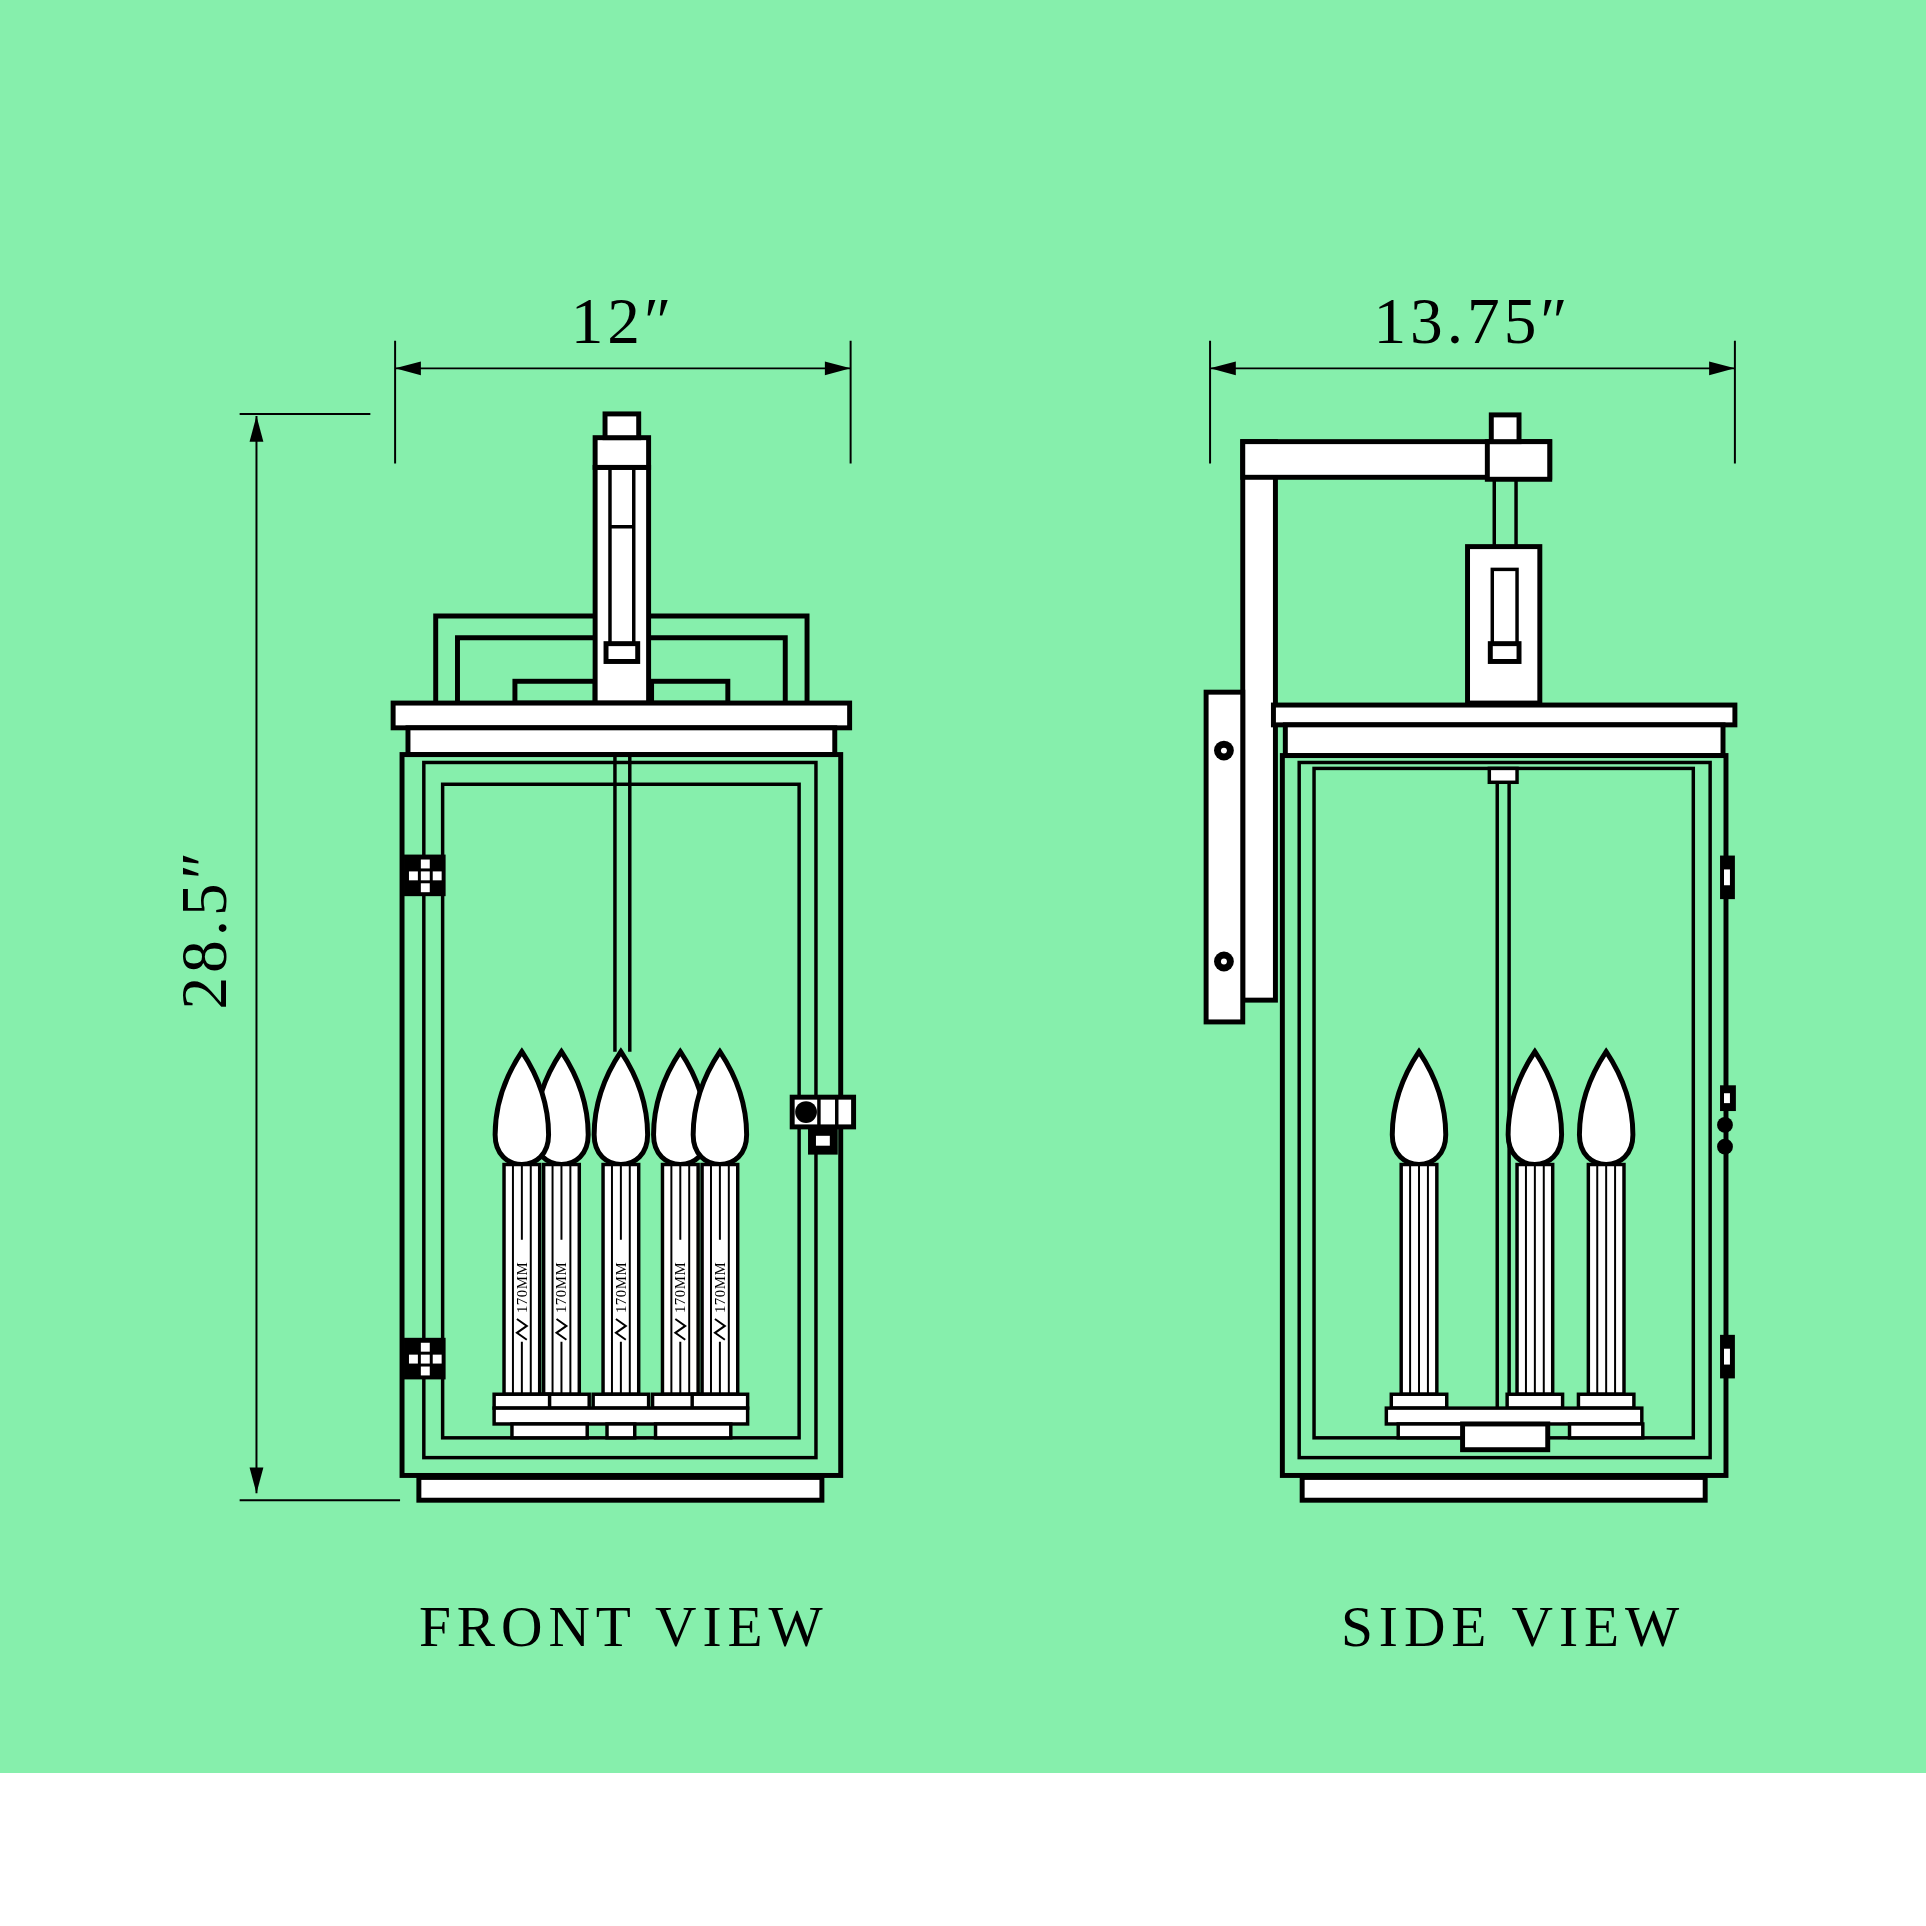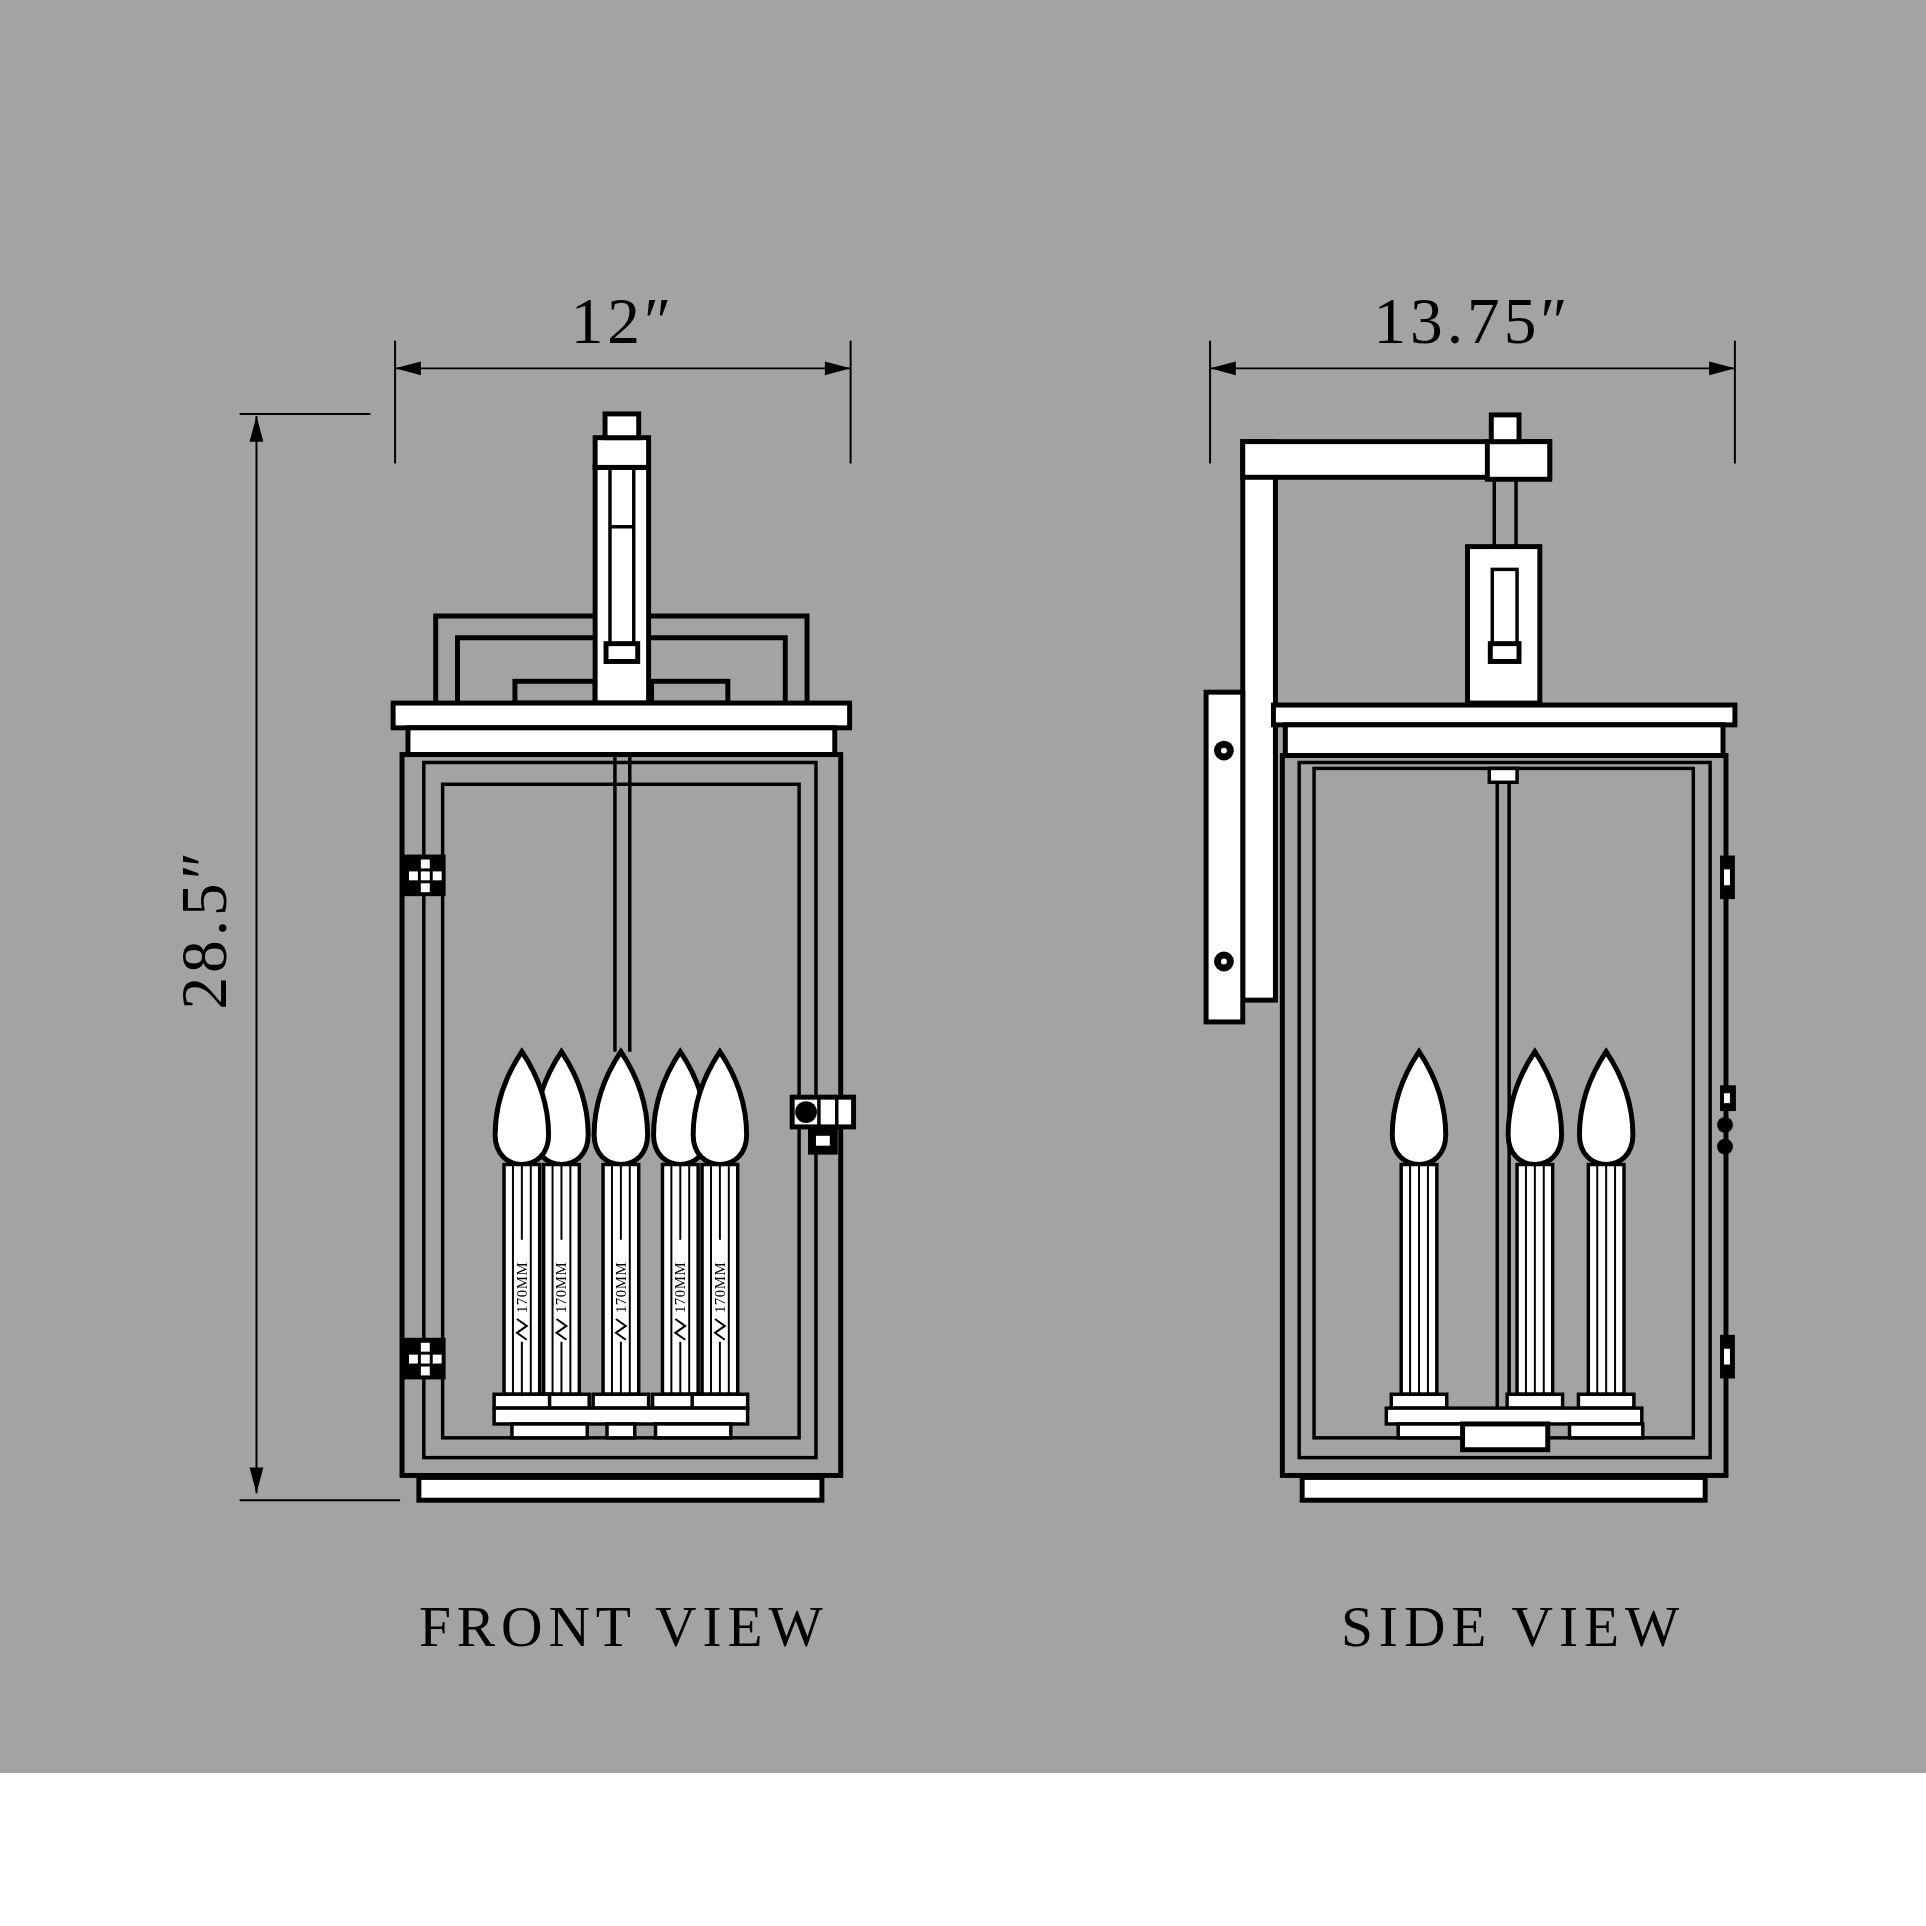--- a/index.html
+++ b/index.html
@@ -1,16 +1,16 @@
 <!DOCTYPE html>
 <html><head>
 <meta charset="utf-8">
 <style>
   html,body{margin:0;padding:0;background:#ffffff;}
-  .sheet{position:relative;width:1927px;height:1773px;background:#a3a3a3;overflow:hidden;
+  .sheet{position:relative;width:1927px;height:1773px;background:#86efac;overflow:hidden;
          font-family:"Liberation Serif","DejaVu Serif",serif;}
   svg{position:absolute;left:0;top:0;}
   .obj{stroke:#000;fill:none;stroke-width:5;stroke-linejoin:miter;}
   .objw{stroke:#000;fill:#fff;stroke-width:5;stroke-linejoin:miter;}
   .med{stroke:#000;fill:none;stroke-width:3.5;}
   .medw{stroke:#000;fill:#fff;stroke-width:3.5;}
   .thin{stroke:#000;fill:none;stroke-width:2;}
   .dim{stroke:#000;fill:none;stroke-width:2;}
   .blk{fill:#000;stroke:none;}
   .wht{fill:#fff;stroke:none;}

